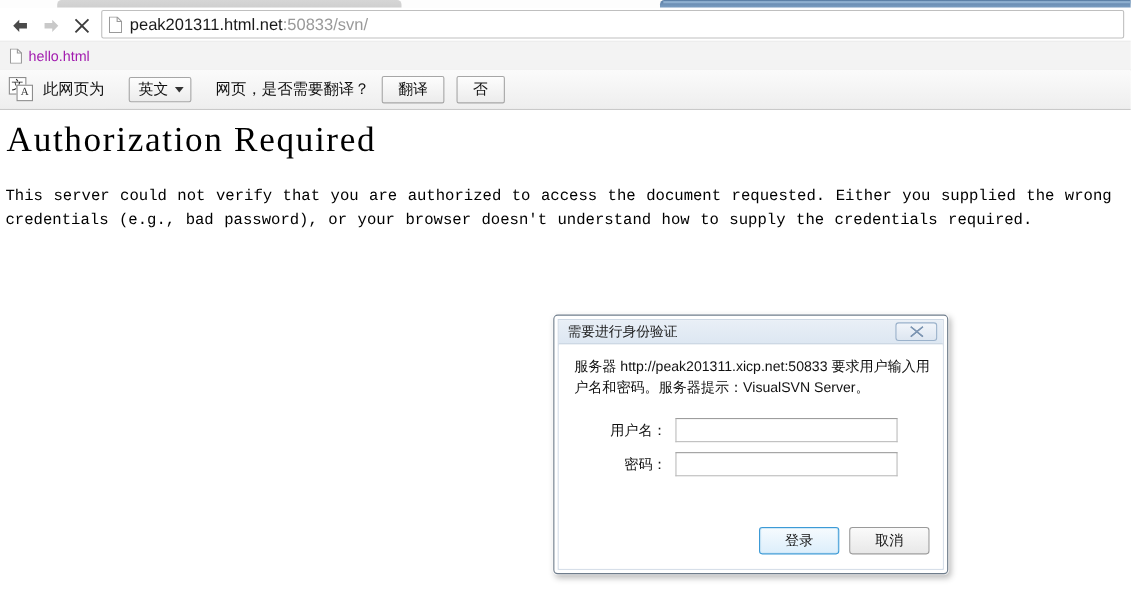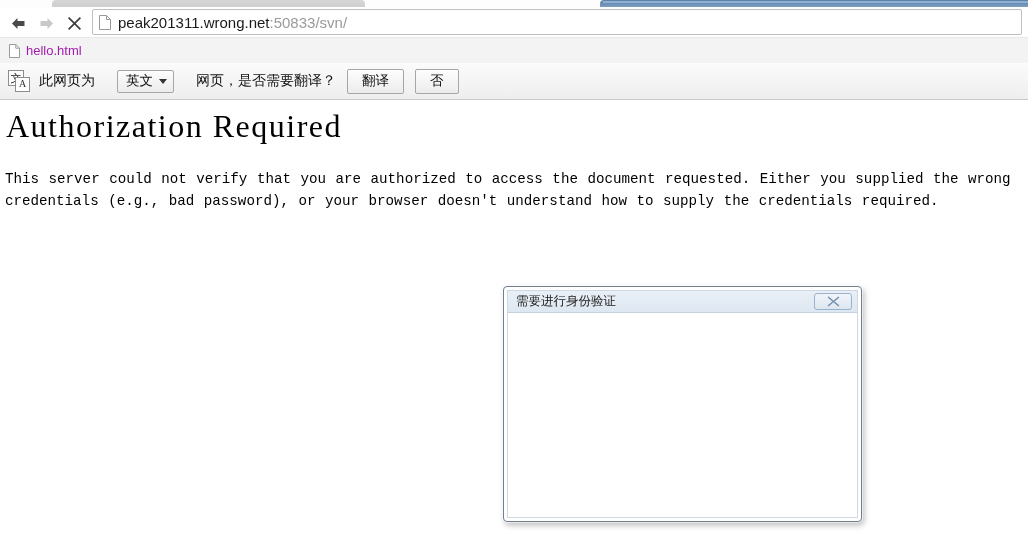--- a/index.html
+++ b/index.html
@@ -406,21 +406,21 @@
     </span>
   </div>
 
   <div class="omnibox">
     <span class="omnibox-icon">
       <svg width="12" height="15" viewBox="0 0 12 15">
         <path d="M0.5 0.5 H7.5 L11.5 4.5 V14.5 H0.5 Z" fill="#ffffff" stroke="#9a9a9a" stroke-width="1"></path>
         <path d="M7.5 0.5 V4.5 H11.5" fill="none" stroke="#9a9a9a" stroke-width="1"></path>
       </svg>
     </span>
-    <span class="omnibox-url"><span class="host">peak201311.wrong.net</span><span>:50833/svn/</span></span>
+    <span class="omnibox-url"><span class="host">peak201311.html.net</span><span>:50833/svn/</span></span>
   </div>
 </div>
 
 <div class="bookmark-bar">
   <div class="bookmark-item">
     <span class="bookmark-icon">
       <svg width="11" height="14" viewBox="0 0 11 14">
         <path d="M0.5 0.5 H6.8 L10.5 4.2 V13.5 H0.5 Z" fill="#ffffff" stroke="#9a9a9a" stroke-width="1"></path>
         <path d="M6.8 0.5 V4.2 H10.5" fill="none" stroke="#9a9a9a" stroke-width="1"></path>
       </svg>
@@ -459,15 +459,33 @@
       <span class="dialog-close">
         <span>
           <svg width="13" height="11" viewBox="0 0 13 11">
             <path d="M1 1 L6.5 5.5 L12 1 M1 10 L6.5 5.5 L12 10" fill="none" stroke="#6b86a6" stroke-width="1.3"></path>
             <path d="M1 1 L12 10 M12 1 L1 10" fill="none" stroke="#7e97b4" stroke-width="1"></path>
           </svg>
         </span>
       </span>
     </div>
 
+    <div class="dialog-body">
+      <div class="dialog-msg">服务器 http://peak201311.xicp.net:50833 要求用户输入用户名和密码。服务器提示：VisualSVN Server。</div>
+
+      <div class="form-row row-user">
+        <span class="form-label">用户名：</span>
+        <input class="form-input" type="text" value="" placeholder="" style="">
+      </div>
+
+      <div class="form-row row-pass">
+        <span class="form-label">密码：</span>
+        <input class="form-input" type="password" value="" placeholder="" style="">
+      </div>
+
+      <div class="dialog-buttons">
+        <span class="dlg-btn primary">登录</span>
+        <span class="dlg-btn">取消</span>
+      </div>
+    </div>
 
   </div>
 </div>
 
 </body></html>

